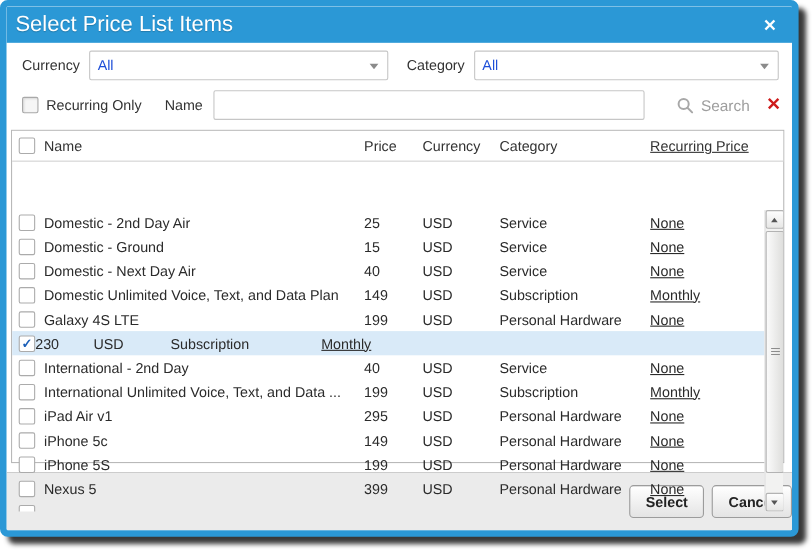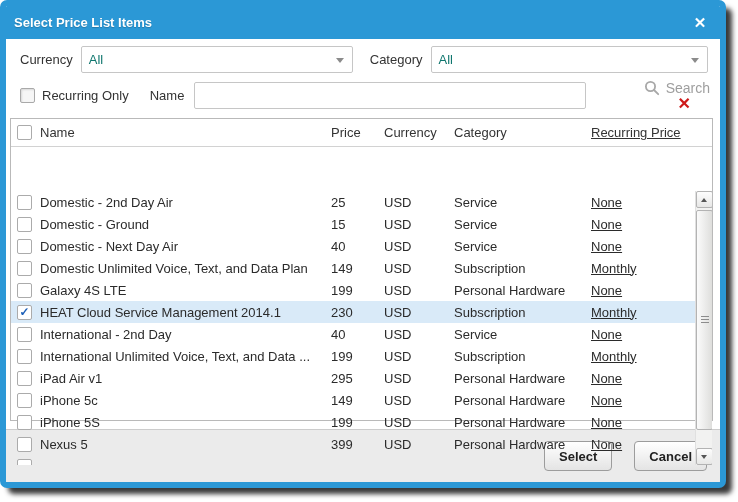--- a/index.html
+++ b/index.html
@@ -10,34 +10,34 @@
   .dialog{
     position:absolute;left:0;top:0;width:726px;height:488px;box-sizing:border-box;
     border:6px solid #2b98d6;border-radius:7px;background:#fff;
     box-shadow:7px 7px 5px -1px rgba(0,0,0,0.78);
     display:flex;flex-direction:column;overflow:hidden;
   }
   .hdr{
     flex:0 0 33px;background:#2b98d6;color:#fff;display:flex;align-items:center;
     padding:0 10px 0 8px;
   }
-  .hdr-title{font-size:13px;font-weight:bold;text-shadow:0 1px 1px rgba(0,0,0,0.2);}
+  .hdr-title{font-size:20px;font-weight:normal;text-shadow:0 1px 1px rgba(0,0,0,0.2);}
   .hdr-close{
     margin-left:auto;font-size:15px;font-weight:bold;color:#fff;cursor:pointer;
     width:20px;text-align:center;
   }
   .content{flex:1 1 auto;background:#fff;position:relative;font-size:13px;color:#333;}
 
   
   .frow1{position:absolute;left:0;top:7px;width:714px;height:27px;display:flex;align-items:center;padding-left:14px;box-sizing:border-box;}
   .flabel{color:#333;white-space:nowrap;}
   .combo{
     position:relative;height:27px;box-sizing:border-box;border:1px solid #c6c6c6;
     border-radius:2px;background:#fff;display:flex;align-items:center;
-    padding:0 22px 0 7px;color:#0f766e;cursor:pointer;
+    padding:0 22px 0 7px;color:#1d4ed8;cursor:pointer;
   }
   .combo .val{font-size:13px;}
   .chev{
     position:absolute;right:8px;top:11px;width:0;height:0;
     border-left:4px solid transparent;border-right:4px solid transparent;
     border-top:5px solid #8b8b8b;
   }
   .c-currency{margin-left:8px;width:272px;}
   .c-category{margin-left:8px;width:277px;}
   .lab-category{margin-left:17px;}
@@ -48,21 +48,21 @@
     width:15px;height:15px;box-sizing:border-box;border:1px solid #a9a9a9;border-radius:2px;
     background:#f6f6f6;box-shadow:inset 1px 1px 2px rgba(0,0,0,0.12);flex:0 0 auto;cursor:pointer;
   }
   .lab-recurring{margin-left:7px;}
   .lab-name{margin-left:21px;}
   .name-input{
     margin-left:10px;width:392px;height:27px;box-sizing:border-box;
     border:1px solid #c6c6c6;border-radius:2px;padding:0 6px;font-size:13px;
     font-family:"Liberation Sans",sans-serif;outline:none;color:#333;
   }
-  .search-cluster{margin-left:auto;display:flex;align-items:center;flex-direction:column;}
+  .search-cluster{margin-left:auto;display:flex;align-items:center;}
   .search-btn{display:flex;align-items:center;cursor:pointer;}
   .search-ico{width:16px;height:16px;display:block;}
   .search-txt{margin-left:6px;font-size:14px;color:#9e9e9e;}
   .clear-x{margin-left:15px;color:#ce1b1b;font-size:16px;font-weight:bold;cursor:pointer;line-height:16px;}
 
   
   .tbl{
     position:absolute;left:4px;top:79px;width:703px;height:303px;box-sizing:border-box;
     border:1px solid #b9b9b9;background:#fff;
   }
@@ -101,21 +101,21 @@
     background:linear-gradient(to right,#fbfbfb,#dededc);border:1px solid #b3b3b3;border-radius:2px;cursor:grab;
   }
   .grip{
     position:absolute;left:4px;top:50%;margin-top:-4px;width:8px;height:8px;
     background:repeating-linear-gradient(#8c8c8c 0 1px,transparent 1px 3px);
   }
 
   
   .ftr{
     flex:0 0 52px;background:#ebebeb;border-top:1px solid #cccccc;
-    display:flex;align-items:center;justify-content:flex-end;padding-right:13px;gap:22px;
+    display:flex;align-items:center;justify-content:flex-end;gap:7px;
   }
   .btn{
     height:30px;min-width:66px;padding:0 14px;box-sizing:border-box;
     border:1px solid #9c9c9c;border-radius:4px;
     background:linear-gradient(#ffffff,#e4e4e4);
     font-family:"Liberation Sans",sans-serif;font-size:13px;font-weight:bold;color:#222;
     cursor:pointer;
   }
 </style>
 </head>
@@ -206,21 +206,20 @@
           <div class="trow">
             <span class="cb"></span>
             <span class="cell c-name">Galaxy 4S LTE</span>
             <span class="cell c-price">199</span>
             <span class="cell c-curr">USD</span>
             <span class="cell c-cat">Personal Hardware</span>
             <span class="cell c-rec">None</span>
           </div>
           <div class="trow selected">
             <span class="cb">✓</span>
-            <span class="cell c-name">HEAT Cloud Service Management 2014.1</span>
             <span class="cell c-price">230</span>
             <span class="cell c-curr">USD</span>
             <span class="cell c-cat">Subscription</span>
             <span class="cell c-rec">Monthly</span>
           </div>
           <div class="trow">
             <span class="cb"></span>
             <span class="cell c-name">International - 2nd Day</span>
             <span class="cell c-price">40</span>
             <span class="cell c-curr">USD</span>

